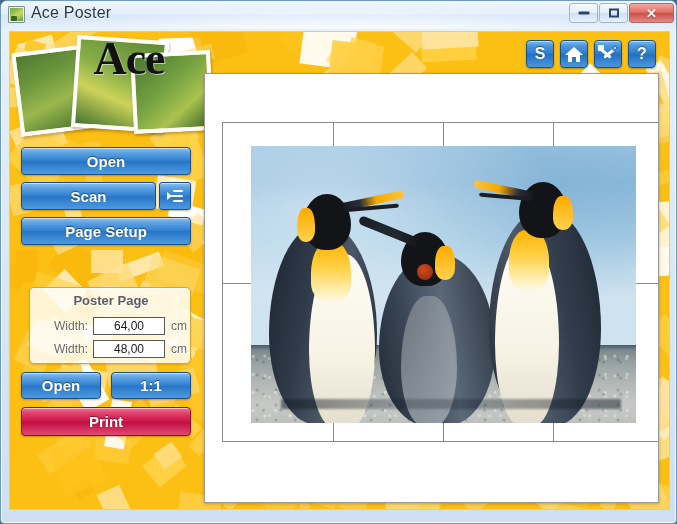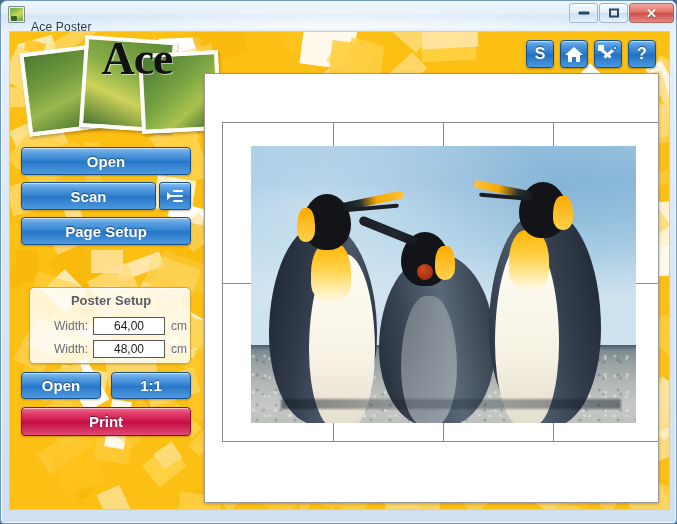--- a/index.html
+++ b/index.html
@@ -31,21 +31,21 @@
     background:
       linear-gradient(150deg,#6fa84a 0%,#8fbd52 30%,#cfd85a 55%,#4e8f3e 100%);
     border-radius:1px;
     box-shadow:inset 0 0 0 1px #e8eef3;
   }
   .app-icon:after{
     content:"";position:absolute;left:2px;top:9px;width:6px;height:5px;
     background:#2f6a2b;border-radius:1px;
   }
   .title-text{
-    position:absolute;left:30px;top:19px;font-size:12px;color:#26394d;
+    position:absolute;left:30px;top:3px;font-size:16px;color:#26394d;
     text-shadow:0 1px 0 rgba(255,255,255,.9);
     letter-spacing:.2px;
   }
   .winbtns{position:absolute;right:4px;top:2px;height:21px;display:flex;}
   .wbtn{
     width:29px;height:20px;margin-left:1px;box-sizing:border-box;
     border:1px solid #9db7cf;border-radius:3px;
     background:linear-gradient(to bottom,#f6fbff 0%,#e3eef9 48%,#cfe0f1 52%,#e7f1fb 100%);
     position:relative;
   }
@@ -64,21 +64,21 @@
     position:absolute;left:9px;top:31px;width:659px;height:477px;
     background:#fcbf13;
     overflow:hidden;
     box-shadow:0 0 0 1px #b9cfe2;
   }
   .collage{position:absolute;inset:0;}
   .collage i{position:absolute;display:block;}
 
   
   .logo{
-    position:absolute;left:10px;top:0px;width:190px;height:110px;
+    position:absolute;left:2px;top:0px;width:190px;height:110px;
   }
   .photo-tile{
     position:absolute;border:4px solid #fdfdfb;box-shadow:1px 2px 3px rgba(90,60,0,.35);
   }
   .pt1{left:4px;top:16px;width:76px;height:76px;transform:rotate(-7deg);
     background:linear-gradient(160deg,#4f7a33 0%,#6f9a3e 35%,#9bb84e 60%,#3f6b2c 100%);}
   .pt2{left:62px;top:6px;width:84px;height:84px;transform:rotate(4deg);
     background:linear-gradient(200deg,#5f8a38 0%,#86ad46 40%,#cdd35a 65%,#47742f 100%);}
   .pt3{left:120px;top:20px;width:72px;height:72px;transform:rotate(-3deg);
     background:linear-gradient(140deg,#4b7632 0%,#78a442 45%,#aac24f 70%,#3c662a 100%);}
@@ -578,21 +578,21 @@
         <b></b>
           <b></b>
           <b></b>
           <s></s>
       </span>
     </div>
 
     <div class="btn" style="left:11px;top:185px;width:170px;height:28px;">Page Setup</div>
 
     <div class="group">
-      <div class="group-title">Poster Setup</div>
+      <div class="group-title">Poster Page</div>
 
       <div class="frow r1">
         <span class="flabel">Width:</span>
         <input class="finput" type="text" value="64,00" style="">
         <span class="funit">cm</span>
       </div>
 
       <div class="frow r2">
         <span class="flabel">Width:</span>
         <input class="finput" type="text" value="48,00" style="">

